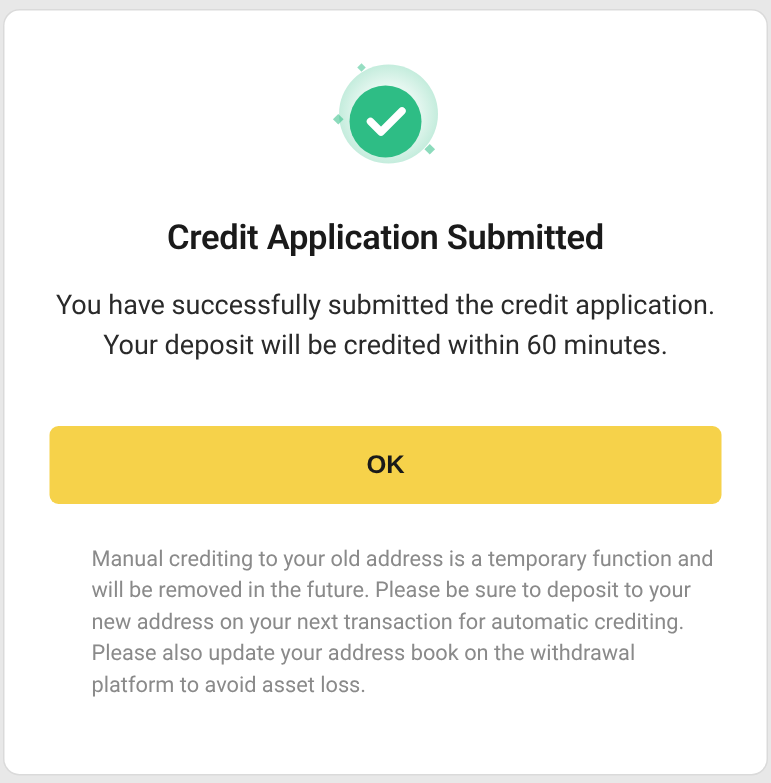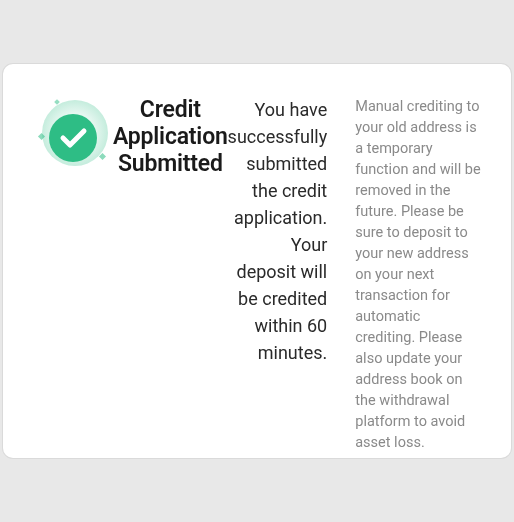--- a/index.html
+++ b/index.html
@@ -13,25 +13,25 @@
       width: 514px;
       height: 522px;
       display: flex;
       align-items: center;
       justify-content: center;
     }
     .modal {
       background: #ffffff;
       border-radius: 10px;
       width: 508px;
-      height: 394px;
+      height: 509px;
       padding: 32px 30px 16px 30px;
       box-shadow: 0 0 0 1px rgba(0,0,0,0.06);
       display: flex;
-      flex-direction: row;
+      flex-direction: column;
     }
     .icon-wrap {
       display: flex;
       justify-content: center;
       margin-top: 0px;
       margin-bottom: 26px;
     }
     .success-icon {
       width: 80px;
       height: 80px;
@@ -42,21 +42,21 @@
       font-weight: 600;
       color: #1a1a1a;
       text-align: center;
       margin-bottom: 18px;
       letter-spacing: -0.2px;
     }
     .message {
       font-size: 18px;
       line-height: 1.5;
       color: #2a2a2a;
-      text-align: right;
+      text-align: center;
       margin-bottom: 40px;
     }
     .ok-button {
       width: 100%;
       background: #f6d24a;
       border: none;
       border-radius: 6px;
       padding: 16px 0;
       font-size: 17px;
       font-weight: 600;
@@ -96,15 +96,16 @@
         <rect x="67" y="58" width="5" height="5" fill="#2ebd85" opacity="0.55" transform="rotate(45 69.5 60.5)"></rect>
         <rect x="22" y="4" width="4" height="4" fill="#2ebd85" opacity="0.5" transform="rotate(45 24 6)"></rect>
       </svg>
     </div>
   </div>
 
   <h2 class="title">Credit Application Submitted</h2>
 
   <p class="message">You have successfully submitted the credit application. Your deposit will be credited within 60 minutes.</p>
 
+  <button class="ok-button">OK</button>
 
   <p class="footnote">Manual crediting to your old address is a temporary function and will be removed in the future. Please be sure to deposit to your new address on your next transaction for automatic crediting. Please also update your address book on the withdrawal platform to avoid asset loss.</p>
 </div>
 
 </body></html>

